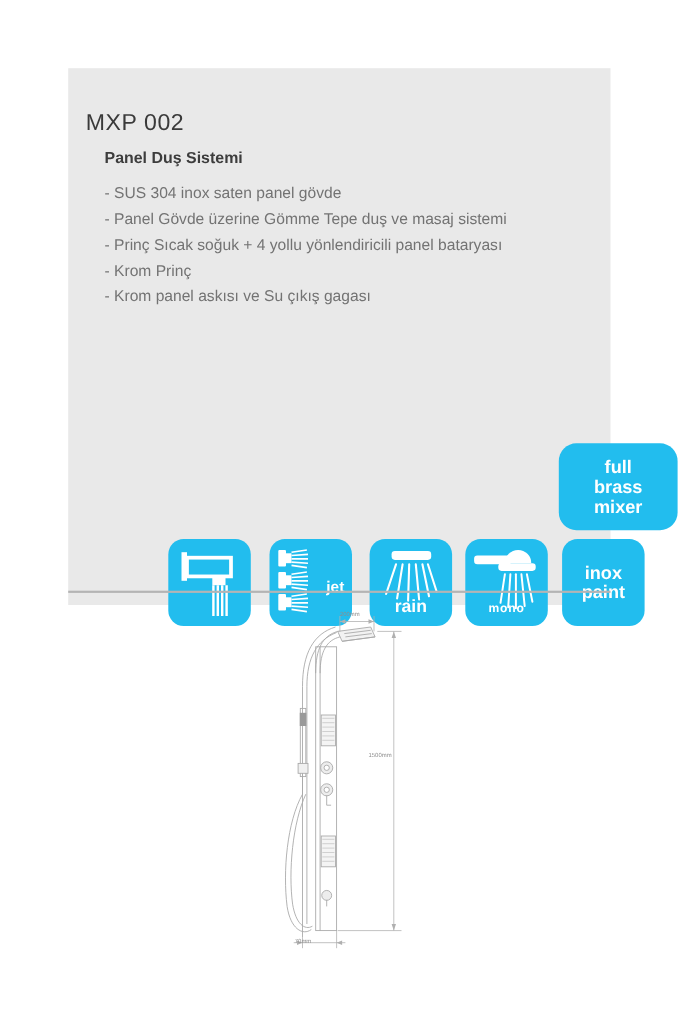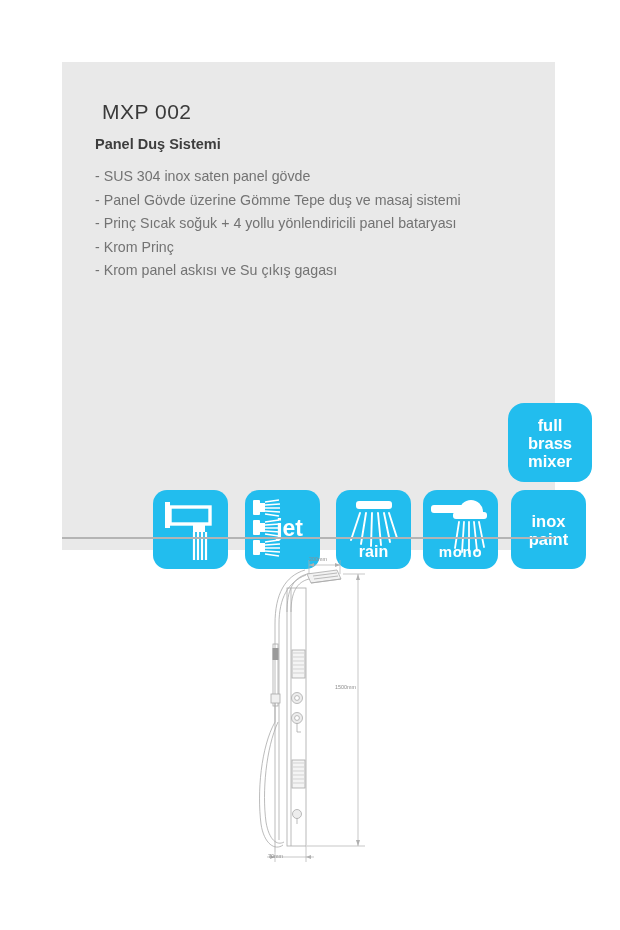--- a/index.html
+++ b/index.html
@@ -20,21 +20,21 @@
   }
   #panel-divider{
     position:absolute;
     left:0; top:475px;
     width:493px; height:2px;
     background:#b4b4b4;
   }
 
   #model-code{
     position:absolute;
-    left:40px; top:38px;
+    left:16px; top:38px;
     font-size:21px;
     font-weight:400;
     color:#3a3a3a;
     letter-spacing:0.5px;
   }
   #product-subtitle{
     position:absolute;
     left:33px; top:74px;
     font-size:14.5px;
     font-weight:bold;
@@ -58,21 +58,21 @@
   
   .badge{
     position:absolute;
     background:#22bdee;
     border-radius:13px;
     color:#ffffff;
     font-weight:bold;
   }
   #badge-full-brass-mixer{
     left:446px; top:341px;
-    width:84px; height:79px;
+    width:108px; height:79px;
     border-radius:16px;
     display:flex;align-items:center;justify-content:center;
   }
   #badge-full-brass-mixer .txt{
     font-size:16.5px;line-height:18px;text-align:center;
   }
 
   .icon-badge{
     position:absolute;
     top:428px;
@@ -85,23 +85,23 @@
   #badge-jet{left:183px;}
   #badge-rain{left:274px;}
   #badge-mono{left:361px;}
   #badge-inox-paint{left:449px;}
 
   .badge-label{
     position:absolute;
     color:#ffffff;font-weight:bold;
     line-height:1;
   }
-  #label-jet{right:17px;bottom:29px;font-size:23px;}
+  #label-jet{right:7px;bottom:29px;font-size:14px;}
   #label-rain{left:0;right:0;bottom:9px;text-align:center;font-size:16px;}
-  #label-mono{left:0;right:0;bottom:10px;text-align:center;font-size:15px;letter-spacing:0.7px;}
+  #label-mono{left:0;right:0;bottom:10px;text-align:center;font-size:11px;letter-spacing:0.7px;}
   #label-inox-paint{
     left:0;right:0;top:50%;transform:translateY(-50%);
     text-align:center;font-size:16.5px;line-height:18px;
   }
 
   .badge-svg{position:absolute;left:0;top:0;}
 
   
   #technical-drawing{
     position:absolute;

